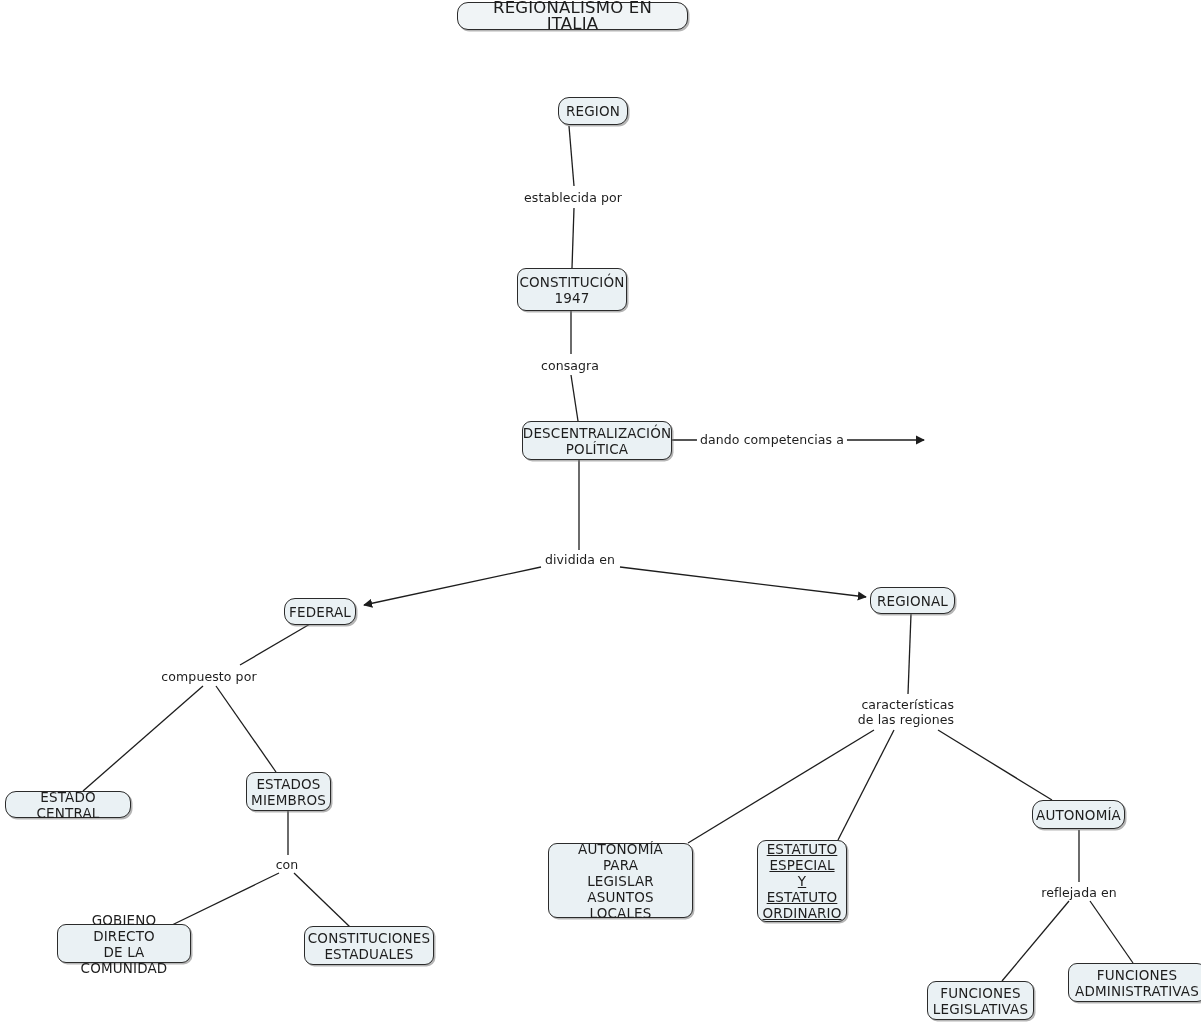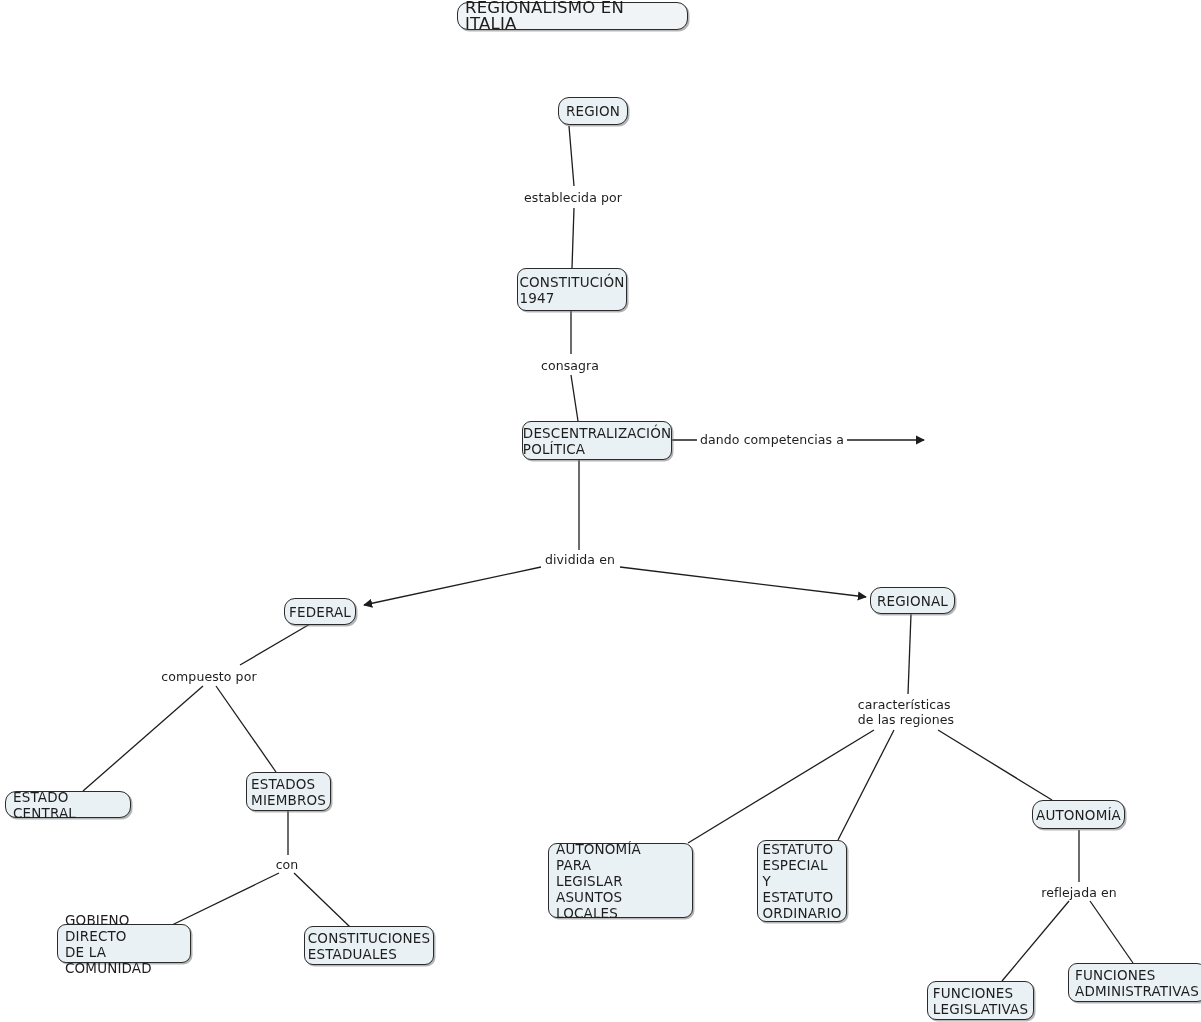--- a/index.html
+++ b/index.html
@@ -30,21 +30,21 @@
   .node {
     position: absolute;
     box-sizing: border-box;
     background: #eaf1f4;
     border: 1px solid #2b2b2b;
     border-radius: 9px;
     box-shadow: 1.5px 1.5px 0.5px rgba(120,120,120,0.55);
     display: flex;
     align-items: center;
     justify-content: center;
-    text-align: left;
+    text-align: center;
     font-size: 13.5px;
     line-height: 16px;
     letter-spacing: 0.15px;
     color: #1d1d1d;
     white-space: pre-line;
     padding: 2px 7px;
   }
   .node.title {
     background: #f0f4f6;
     border-radius: 11px;
@@ -53,21 +53,21 @@
   }
   .node.pill {
     border-radius: 11px;
   }
   .link-label {
     position: absolute;
     background: #ffffff;
     font-size: 12.5px;
     line-height: 15px;
     color: #1d1d1d;
-    text-align: left;
+    text-align: right;
     white-space: pre-line;
     padding: 0 3px;
     transform: translate(-50%, -50%);
     letter-spacing: 0.1px;
   }
 </style>
 </head>
 <body>
 
 <div id="canvas">
@@ -147,21 +147,21 @@
 DE LA COMUNIDAD</div>
 
   <div class="node" style="left:304px; top:926px; width:130px; height:39px;">CONSTITUCIONES
 ESTADUALES</div>
 
   <div class="node" style="left:548px; top:843px; width:145px; height:75px;">AUTONOMÍA
 PARA
 LEGISLAR ASUNTOS
 LOCALES</div>
 
-  <div class="node" style="left:757px; top:840px; width:90px; height:82px;">ESTATUTO
+  <div class="node" style="left:757px; top:840px; width:90px; height:82px;text-decoration:underline;">ESTATUTO
 ESPECIAL
 Y
 ESTATUTO
 ORDINARIO</div>
 
   <div class="node pill" style="left:1032px; top:800px; width:93px; height:29px;">AUTONOMÍA</div>
 
   <div class="node" style="left:927px; top:981px; width:107px; height:39px;">FUNCIONES
 LEGISLATIVAS</div>
 

